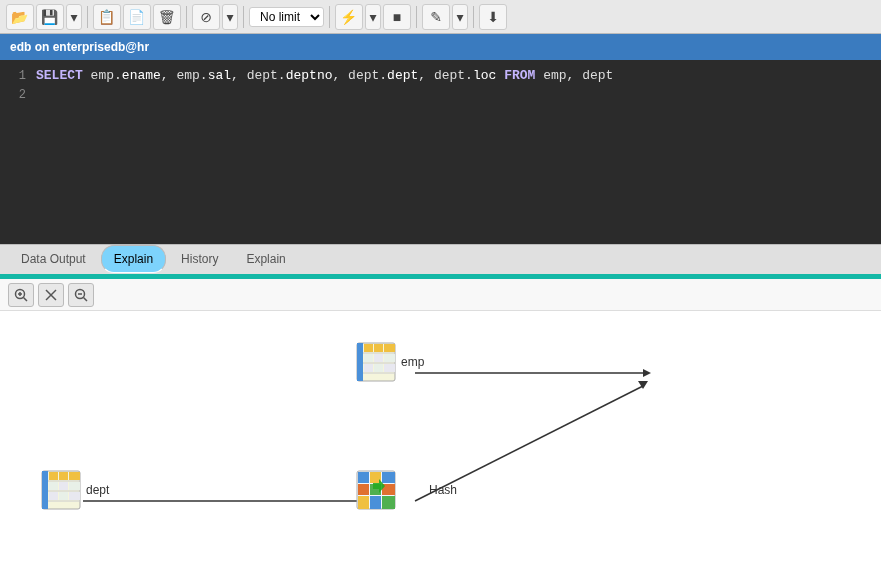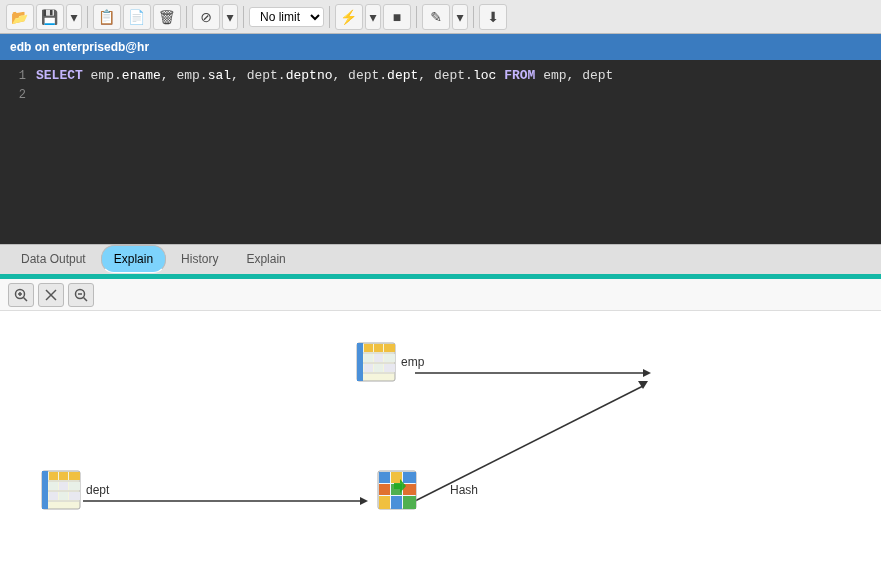--- a/index.html
+++ b/index.html
@@ -288,21 +288,21 @@
       <rect x="9" y="13" width="9" height="8" fill="#e8f0e8"></rect>
       <rect x="19" y="13" width="9" height="8" fill="#e8e8f0"></rect>
       <rect x="29" y="13" width="11" height="8" fill="#e8f0e8"></rect>
       <rect x="9" y="23" width="9" height="8" fill="#e8e8f0"></rect>
       <rect x="19" y="23" width="9" height="8" fill="#e8f0e8"></rect>
       <rect x="29" y="23" width="11" height="8" fill="#e8e8f0"></rect>
     </svg>
     <span class="node-label">dept</span>
   </div>
 
-  <div class="node" style="position:absolute; left:376px; top:158px;gap:32px;">
+  <div class="node" style="position:absolute; left:355px; top:158px;gap:32px;">
     <svg width="42" height="42" viewBox="0 0 42 42">
 
       <rect x="2" y="2" width="38" height="38" rx="2" fill="#f0f8ff" stroke="#aaa" stroke-width="1"></rect>
 
       <rect x="3" y="3" width="11" height="11" fill="#4a90d9"></rect>
       <rect x="15" y="3" width="11" height="11" fill="#f0c040"></rect>
       <rect x="27" y="3" width="13" height="11" fill="#4a90d9"></rect>
       <rect x="3" y="15" width="11" height="11" fill="#e07030"></rect>
       <rect x="15" y="15" width="11" height="11" fill="#50b050"></rect>
       <rect x="27" y="15" width="13" height="11" fill="#e07030"></rect>

